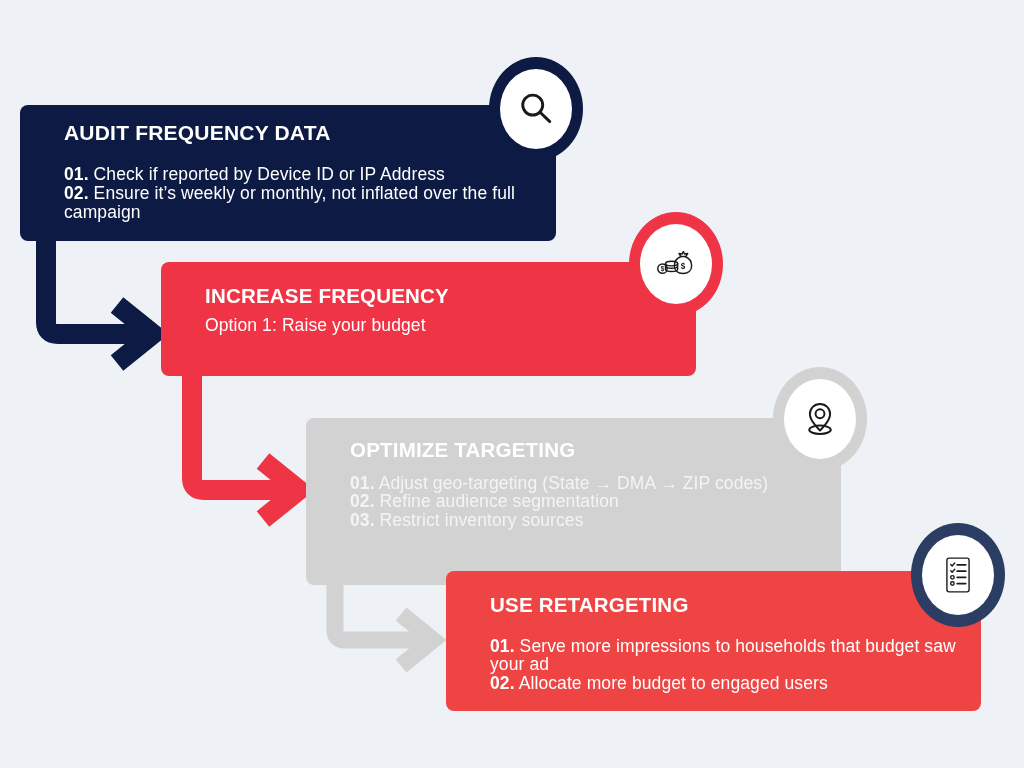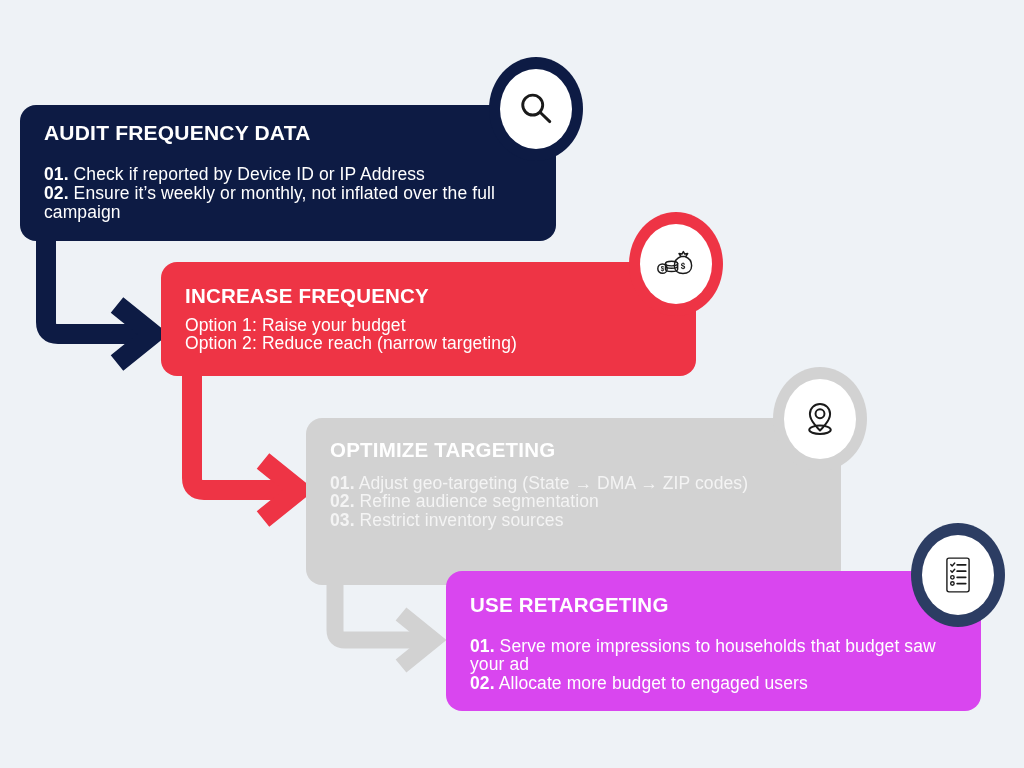--- a/index.html
+++ b/index.html
@@ -27,23 +27,23 @@
     left: 0; top: 0;
     width: 1024px;
     height: 768px;
     z-index: 1;
   }
 
   
   .step-card {
     position: absolute;
     box-sizing: border-box;
-    border-radius: 16px;
+    border-radius: 8px;
     z-index: 3;
-    padding: 16px 22px 14px 24px;
+    padding: 16px 22px 14px 44px;
   }
 
   .card-title {
     margin: 0;
     color: #ffffff;
     font-weight: 700;
     font-size: 20.5px;
     letter-spacing: 0.2px;
     line-height: 1.15;
   }
@@ -78,21 +78,21 @@
   #card-3 {
     left: 306px; top: 418px;  width: 535px; height: 167px;
     background: #d2d2d2;
     padding-top: 20px;
   }
   #card-3 .card-lines { margin-top: 12px; }
   #card-3 .card-line { color: #f4f4f4; }
 
   #card-4 {
     left: 446px; top: 571px;  width: 535px; height: 140px;
-    background: #d946ef;
+    background: #ef4444;
     padding-top: 22px;
   }
   #card-4 .card-lines { margin-top: 20px; }
 
   .num {
     font-weight: 700;
   }
 
   
   .icon-badge {
@@ -219,21 +219,20 @@
     <div class="card-lines">
       <div class="card-line"><span class="num">01.</span><span> Check if reported by Device ID or IP Address</span></div>
       <div class="card-line"><span class="num">02.</span><span> Ensure it’s weekly or monthly, not inflated over the full campaign</span></div>
     </div>
   </div>
 
   <div class="step-card" id="card-2">
     <h2 class="card-title">INCREASE FREQUENCY</h2>
     <div class="card-lines">
       <div class="card-line"><span class="num"></span><span>Option 1: Raise your budget</span></div>
-      <div class="card-line"><span class="num"></span><span>Option 2: Reduce reach (narrow targeting)</span></div>
     </div>
   </div>
 
   <div class="step-card" id="card-3">
     <h2 class="card-title">OPTIMIZE TARGETING</h2>
     <div class="card-lines">
       <div class="card-line"><span class="num">01.</span><span> Adjust geo-targeting (State → DMA → ZIP codes)</span></div>
       <div class="card-line"><span class="num">02.</span><span> Refine audience segmentation</span></div>
       <div class="card-line"><span class="num">03.</span><span> Restrict inventory sources</span></div>
     </div>

